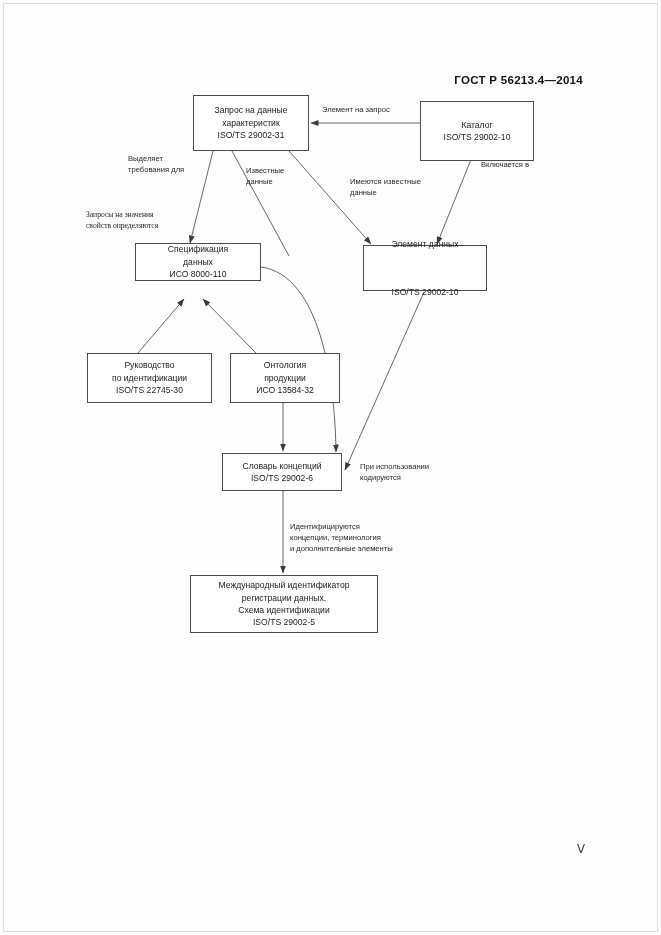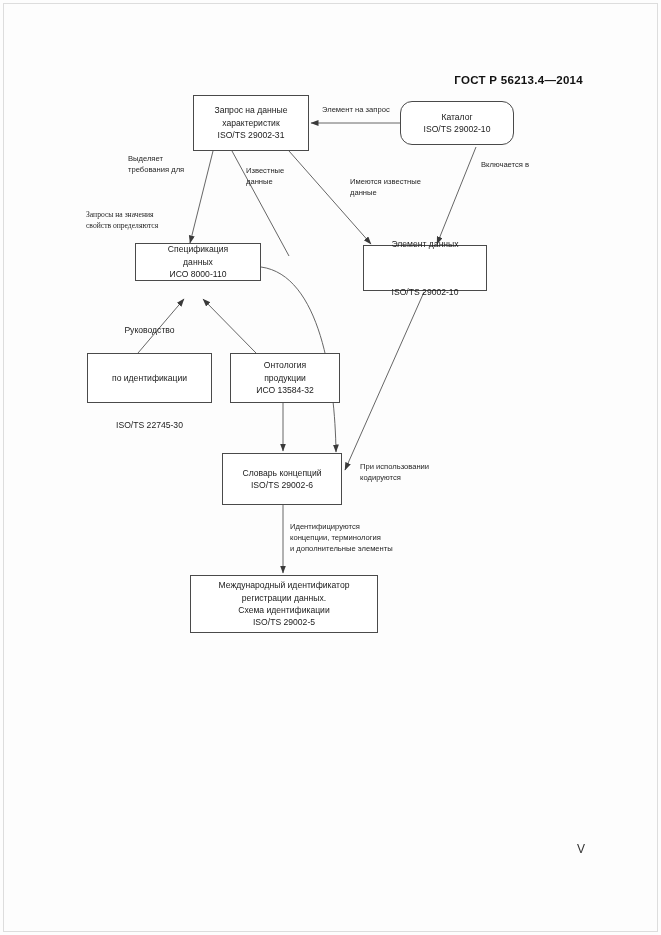--- a/index.html
+++ b/index.html
@@ -125,44 +125,44 @@
       <path d="M283,491 L283,573" marker-end="url(#arw)"></path>
     </g>
   </svg>
 
   <div id="nodes-layer">
       <div class="node-box" style="left: 193px; top: 95px; width: 116px; height: 56px;">
         <span class="line">Запрос на данные</span>
         <span class="line">характеристик</span>
         <span class="line">ISO/TS 29002-31</span>
       </div>
-      <div class="node-box" style="left: 400px; top: 101px; width: 114px; height: 44px; border-radius: 12px;">
+      <div class="node-box" style="left: 420px; top: 101px; width: 114px; height: 60px;">
         <span class="line">Каталог</span>
         <span class="line">ISO/TS 29002-10</span>
       </div>
       <div class="node-box" style="left: 135px; top: 243px; width: 126px; height: 38px;">
         <span class="line">Спецификация</span>
         <span class="line">данных</span>
         <span class="line">ИСО 8000-110</span>
       </div>
       <div class="node-box" style="left: 363px; top: 245px; width: 124px; height: 46px; gap: 36px;">
         <span class="line">Элемент данных</span>
         <span class="line">ISO/TS 29002-10</span>
       </div>
-      <div class="node-box" style="left: 87px; top: 353px; width: 125px; height: 50px; gap: 35px;">
+      <div class="node-box" style="left: 87px; top: 353px; width: 125px; height: 50px;">
         <span class="line">Руководство</span>
         <span class="line">по идентификации</span>
         <span class="line">ISO/TS 22745-30</span>
       </div>
       <div class="node-box" style="left: 230px; top: 353px; width: 110px; height: 50px;">
         <span class="line">Онтология</span>
         <span class="line">продукции</span>
         <span class="line">ИСО 13584-32</span>
       </div>
-      <div class="node-box" style="left: 222px; top: 453px; width: 120px; height: 52px;">
+      <div class="node-box" style="left: 222px; top: 453px; width: 120px; height: 38px;">
         <span class="line">Словарь концепций</span>
         <span class="line">ISO/TS 29002-6</span>
       </div>
       <div class="node-box" style="left: 190px; top: 575px; width: 188px; height: 58px;">
         <span class="line">Международный идентификатор</span>
         <span class="line">регистрации данных.</span>
         <span class="line">Схема идентификации</span>
         <span class="line">ISO/TS 29002-5</span>
       </div>
     </div>

